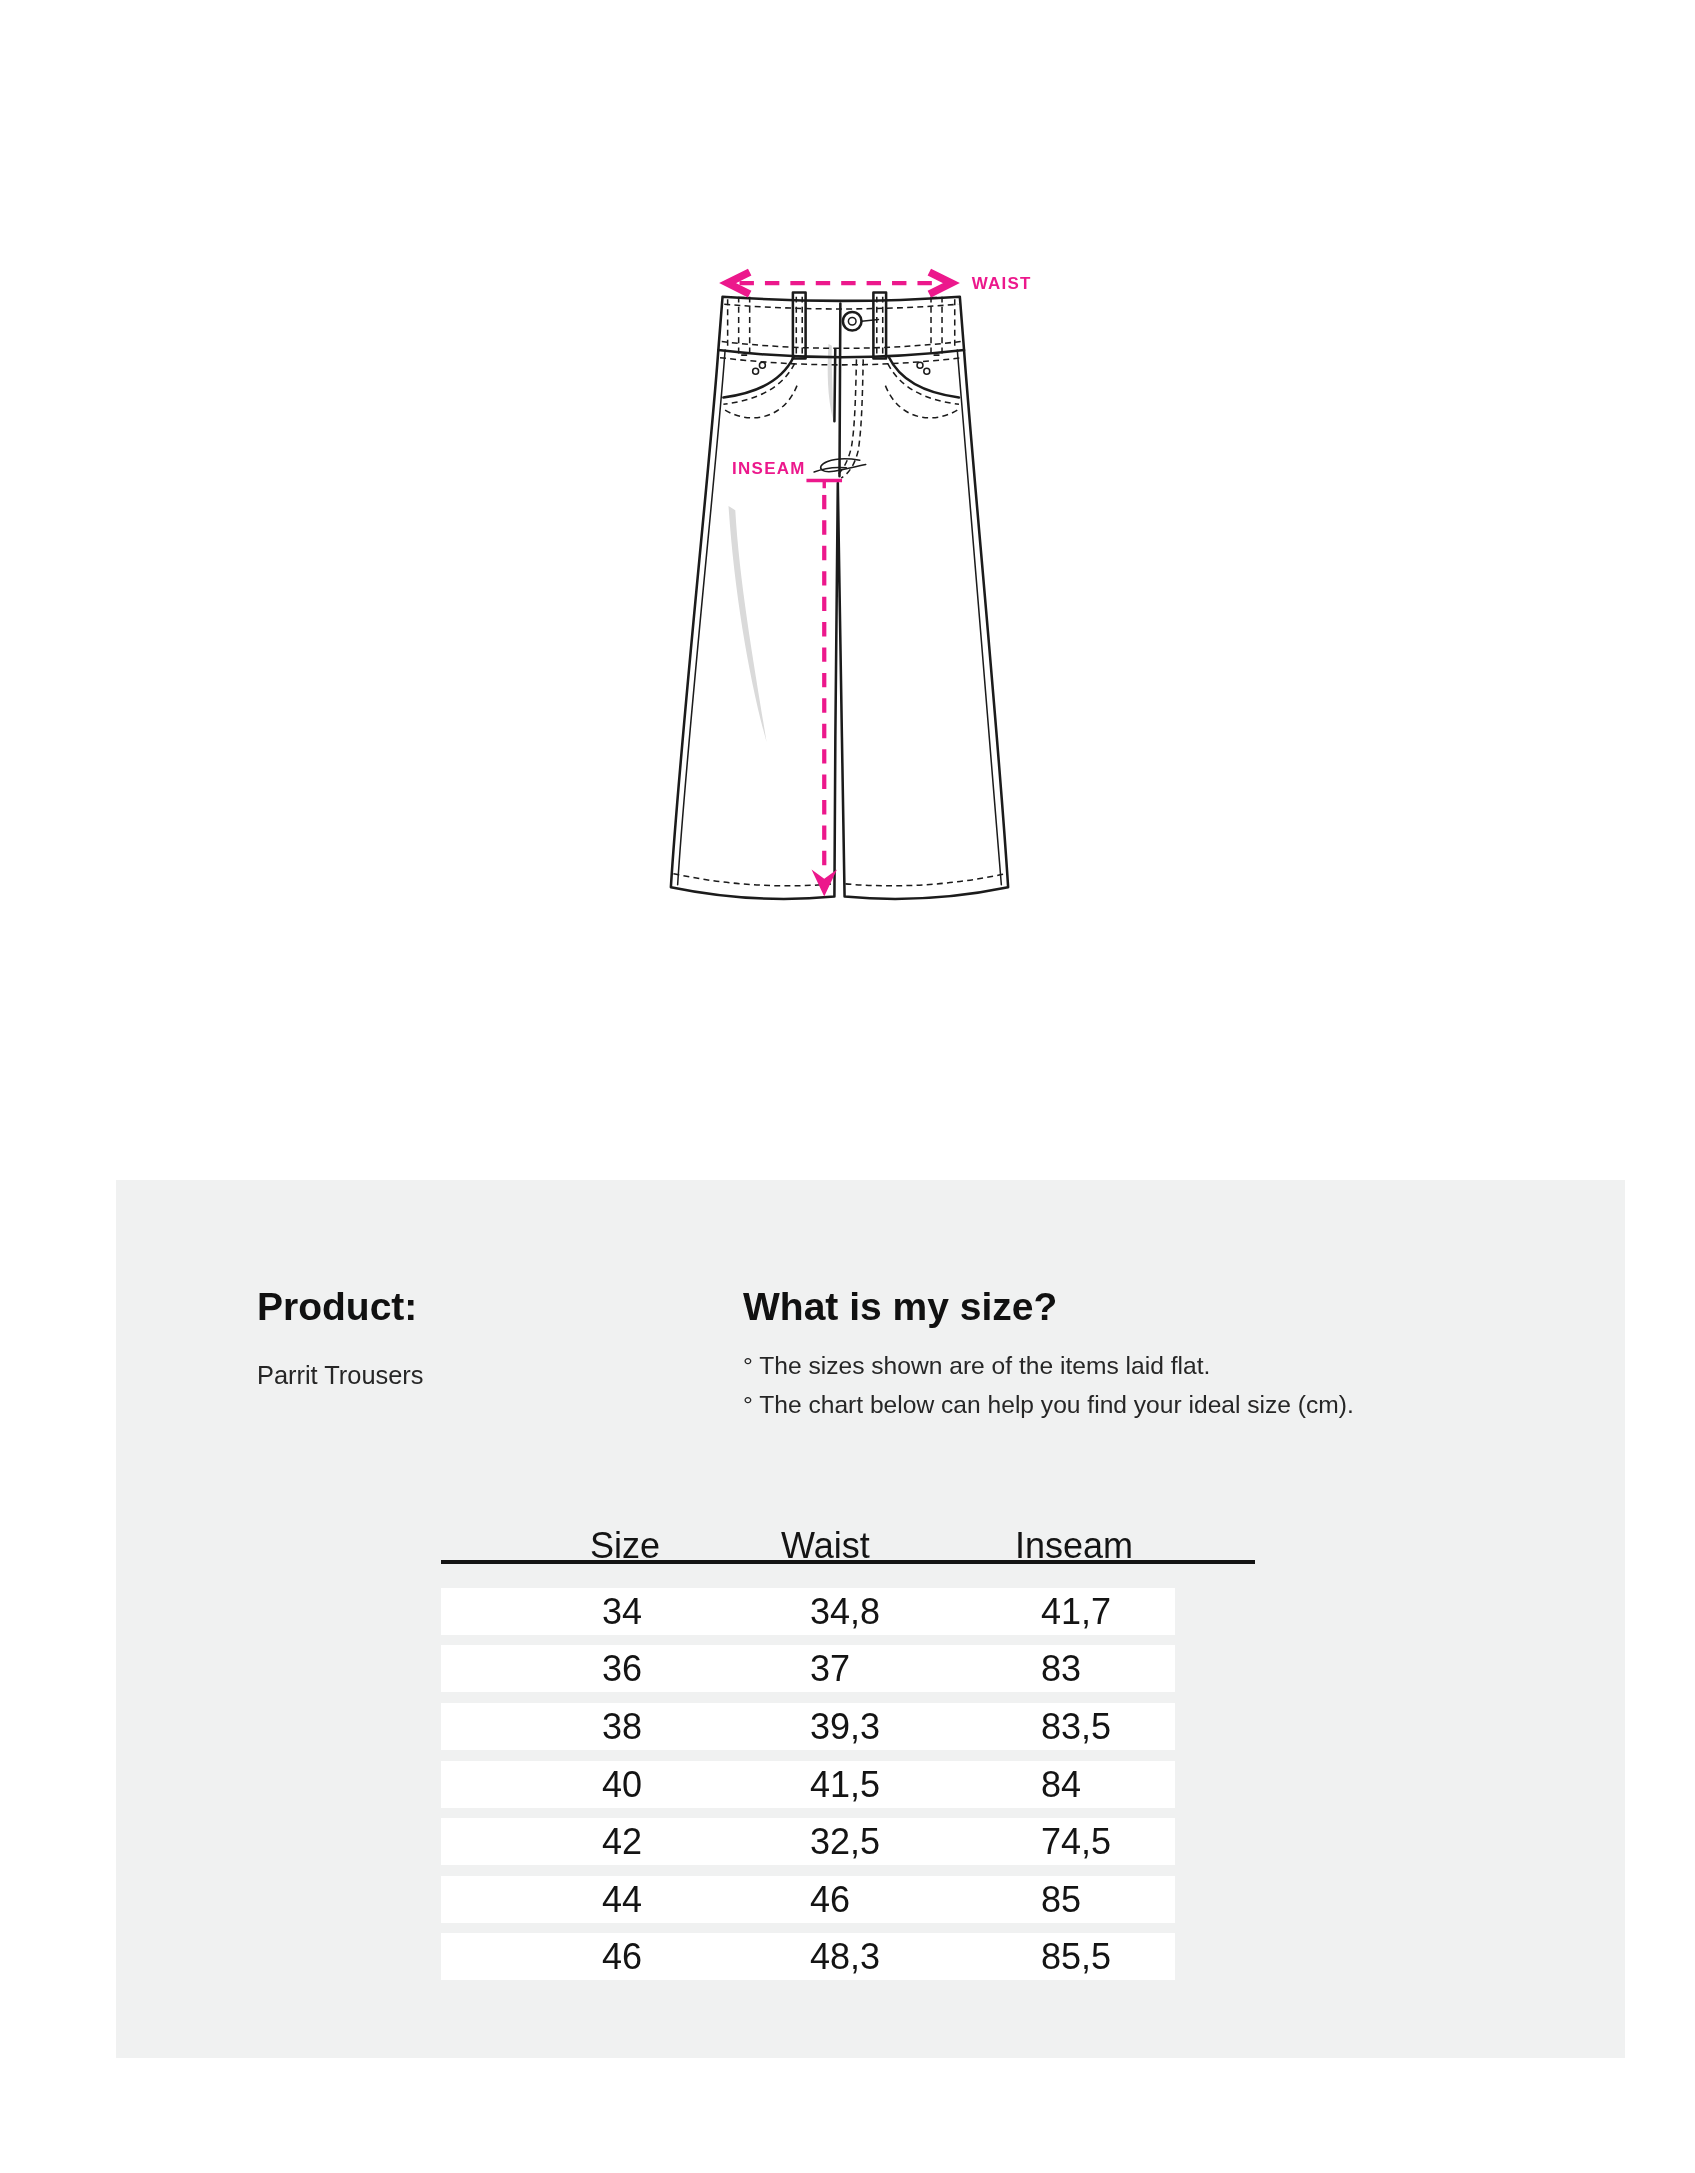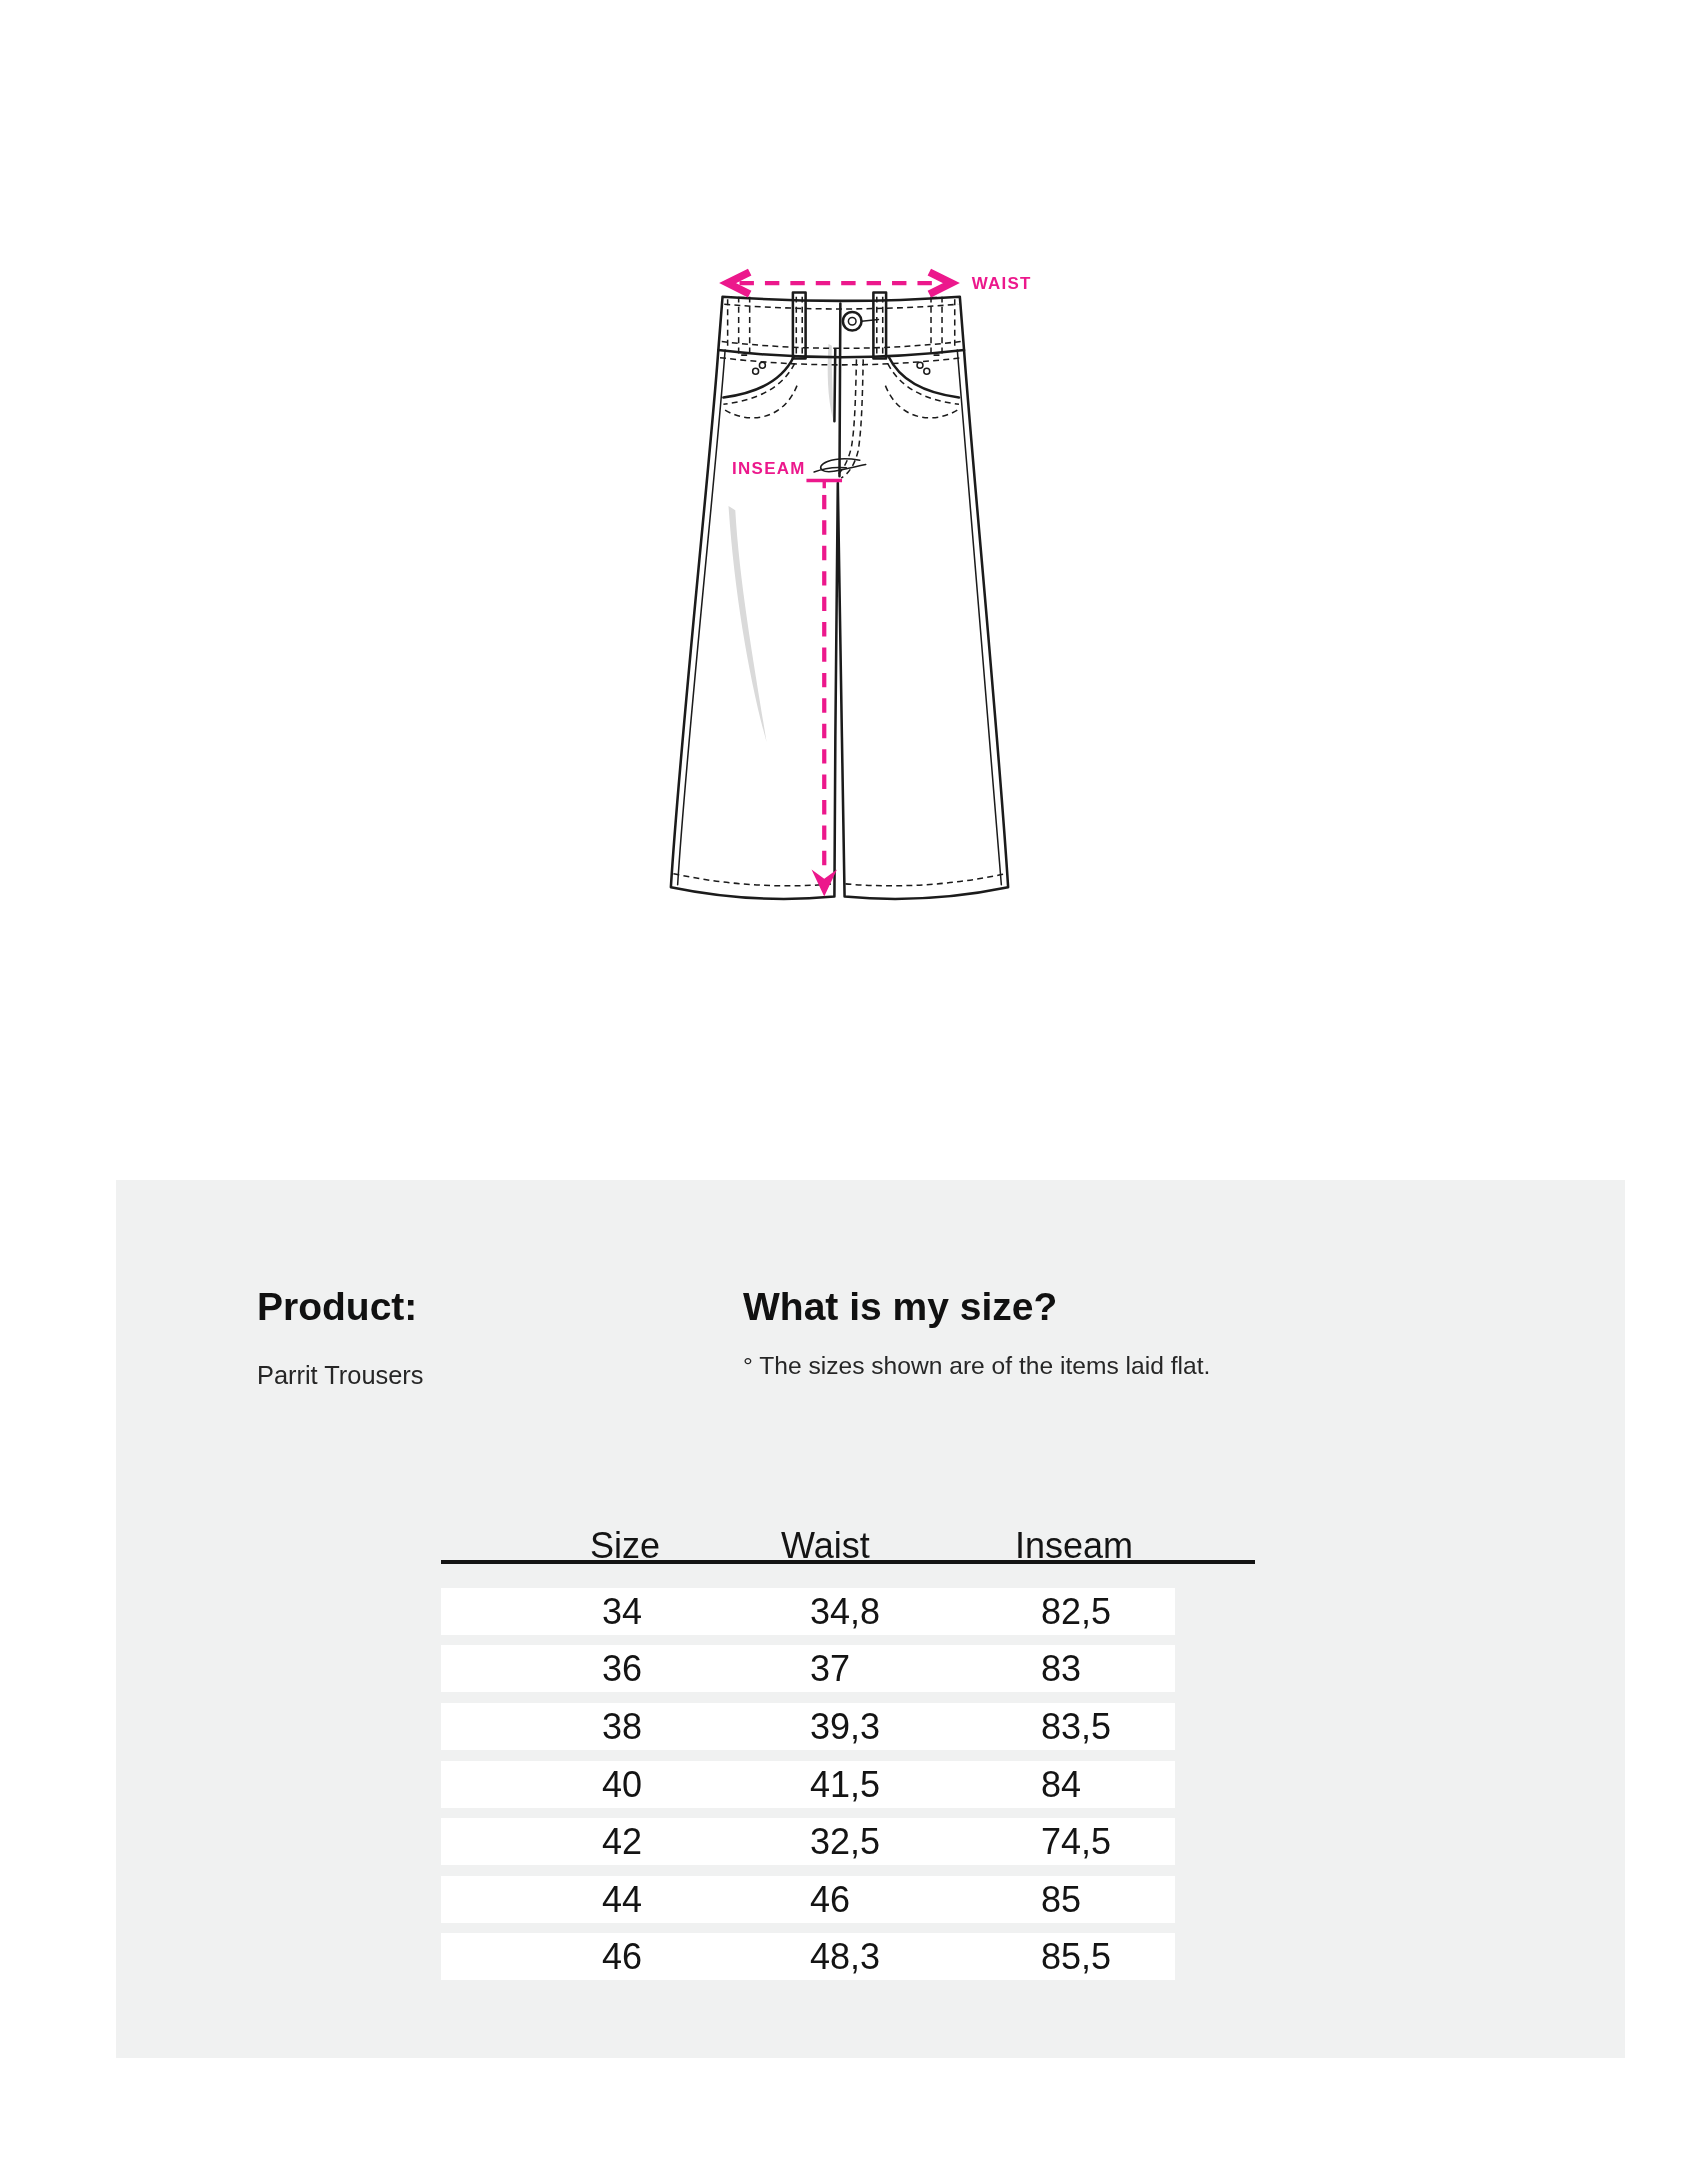--- a/index.html
+++ b/index.html
@@ -126,31 +126,32 @@
   </svg>
 </div>
 
 <section class="abs" id="panel">
 
   <h2 class="abs h2" id="product-heading">Product:</h2>
   <p class="abs body-txt" id="product-name">Parrit Trousers</p>
 
   <h2 class="abs h2" id="size-heading">What is my size?</h2>
   <p class="abs body-txt" id="note-1">° The sizes shown are of the items laid flat.</p>
+  <p class="abs body-txt" id="note-2">° The chart below can help you find your ideal size (cm).</p>
 
   <div>
     <span class="abs th" id="th-size">Size</span>
     <span class="abs th" id="th-waist">Waist</span>
     <span class="abs th" id="th-inseam">Inseam</span>
     <div class="abs" id="head-rule"></div>
 
     <div class="abs trow" style="top:408px">
       <span class="tcell c0">34</span>
       <span class="tcell c1">34,8</span>
-      <span class="tcell c2">82,5</span>
+      <span class="tcell c2">41,7</span>
     </div>
     <div class="abs trow" style="top:465px">
       <span class="tcell c0">36</span>
       <span class="tcell c1">37</span>
       <span class="tcell c2">83</span>
     </div>
     <div class="abs trow" style="top:523px">
       <span class="tcell c0">38</span>
       <span class="tcell c1">39,3</span>
       <span class="tcell c2">83,5</span>

